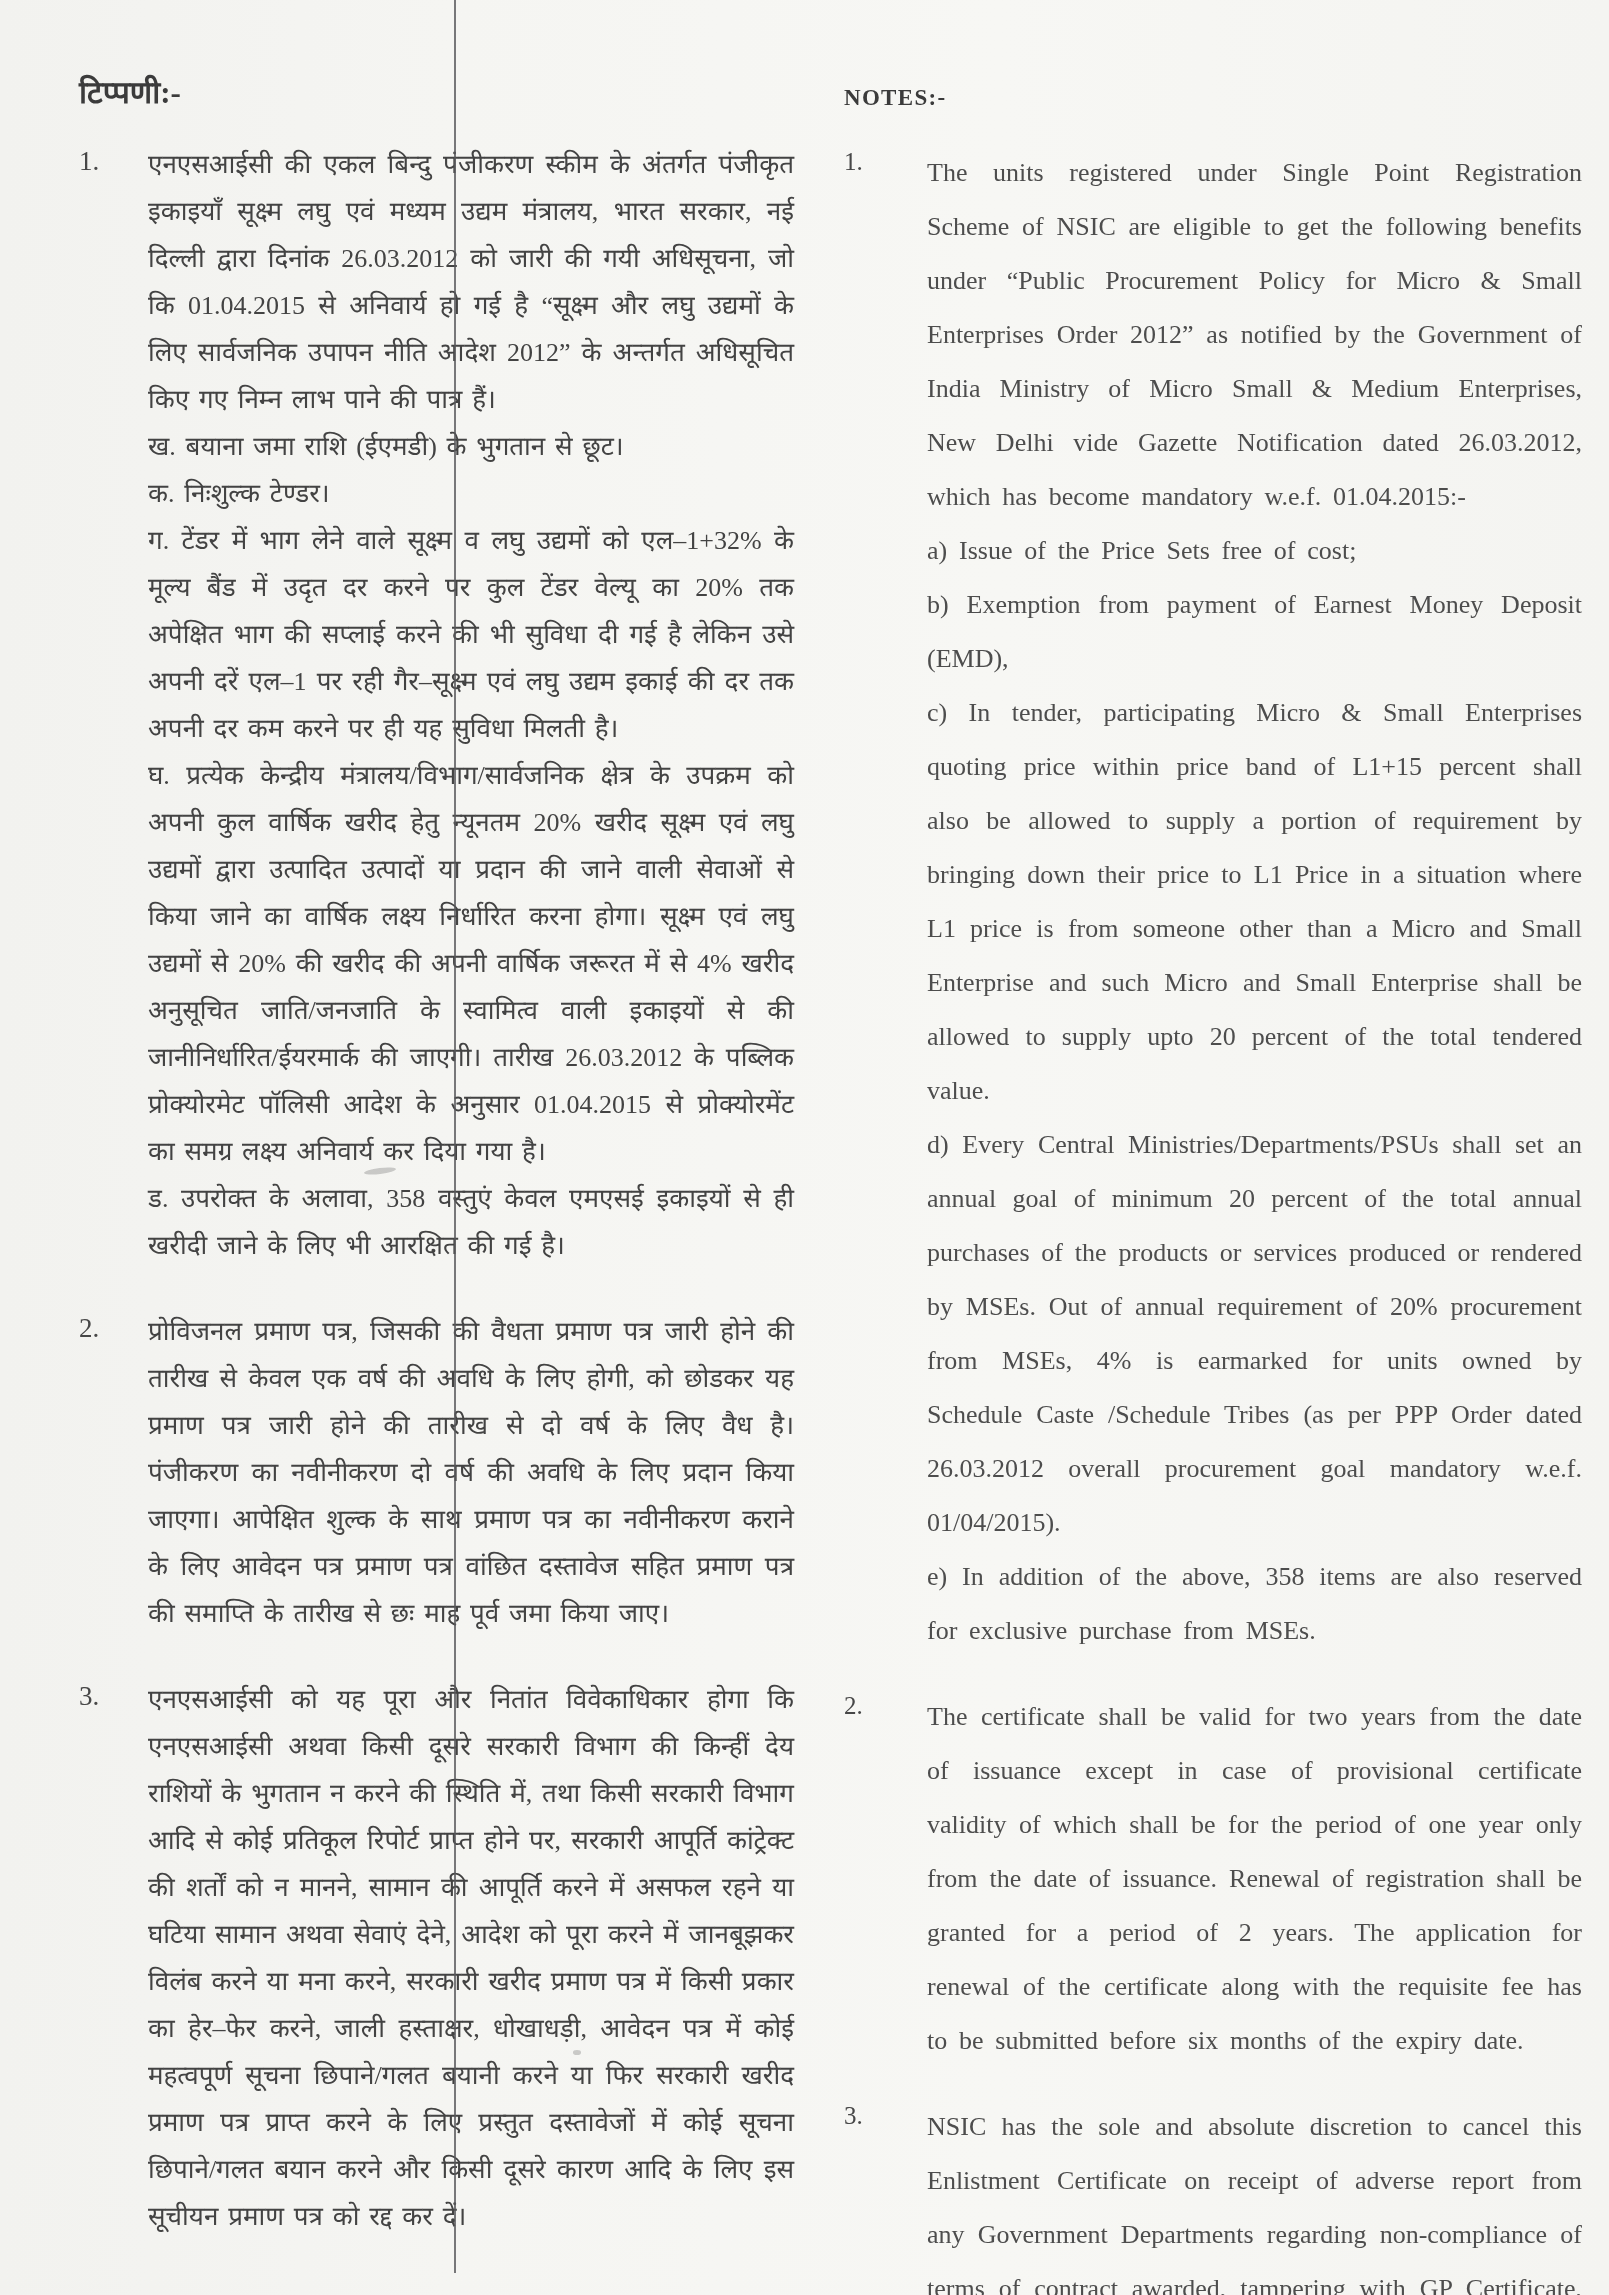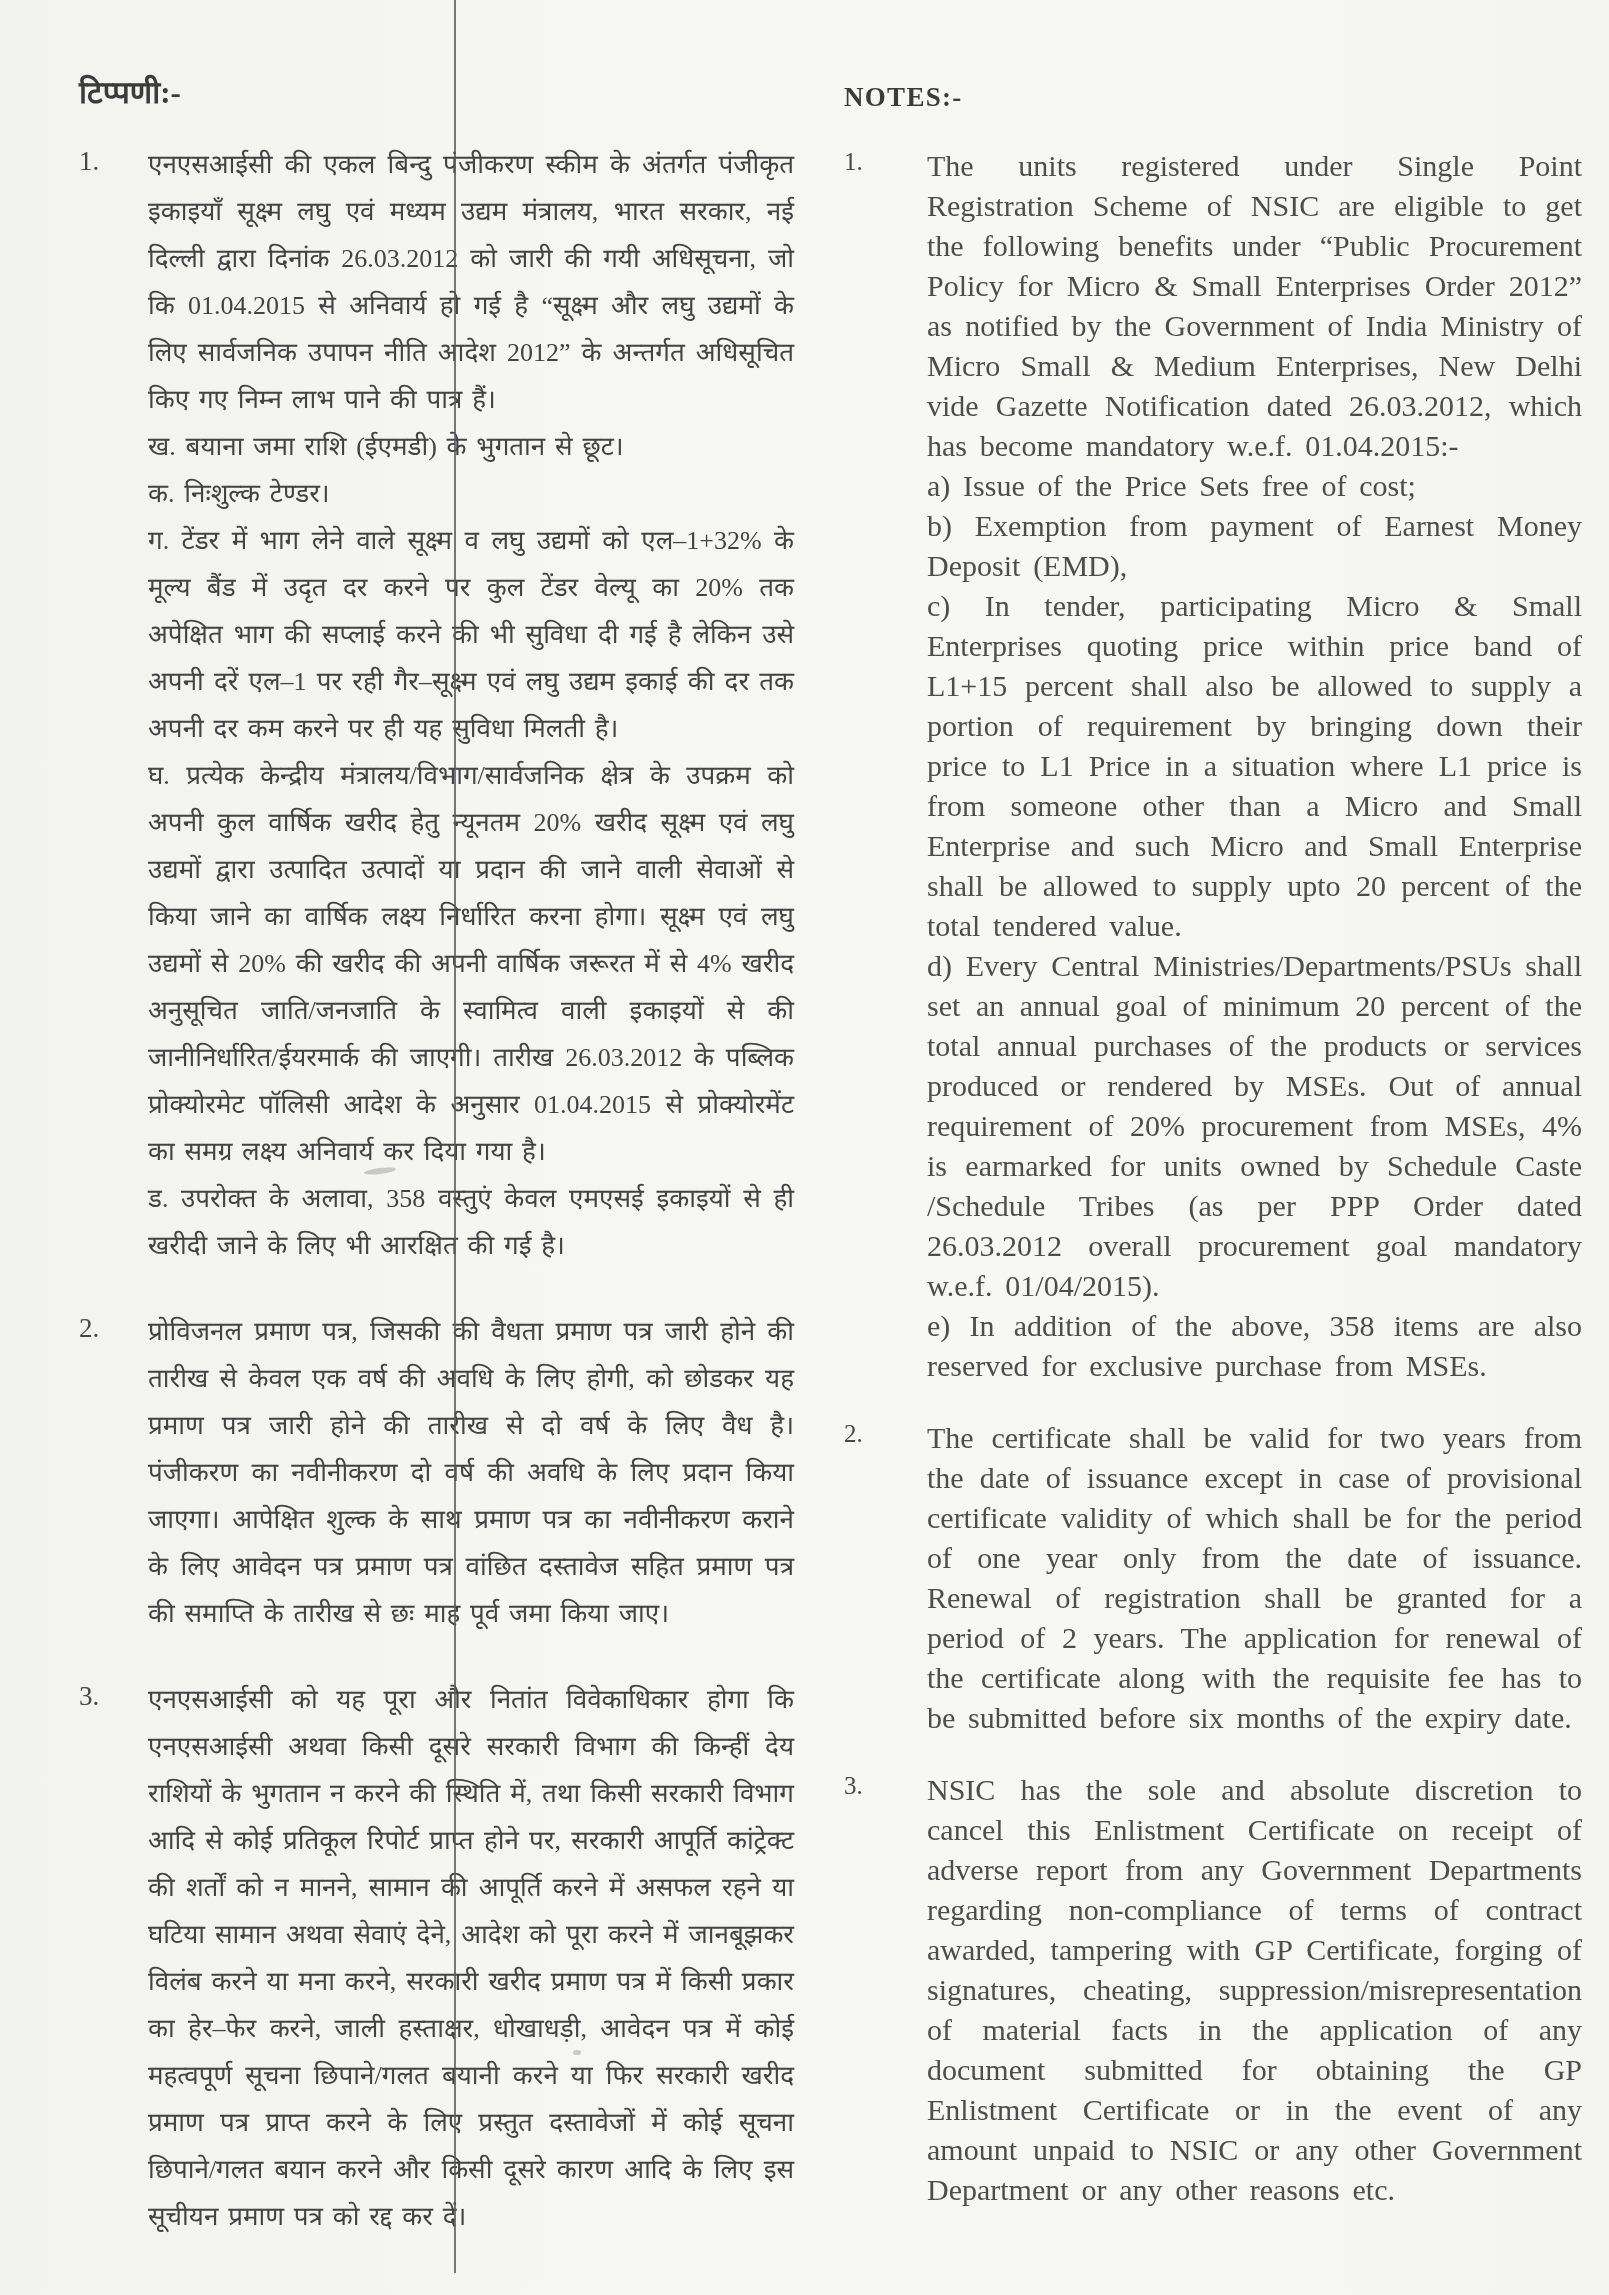--- a/index.html
+++ b/index.html
@@ -15,42 +15,42 @@
   .col { position: absolute; }
   .col-hindi   { left: 79px;  top: 71px; width: 715px; }
   .col-english { left: 844px; top: 76px; width: 738px; }
 
   .col-title {
     margin: 0 0 27px 0;
     font-weight: 700;
     color: #3b3b3b;
   }
   .col-hindi .col-title   { font-size: 31px; line-height: 43px; }
-  .col-english .col-title { font-size: 27px; line-height: 43px; letter-spacing: 1.3px; }
+  .col-english .col-title { font-size: 23px; line-height: 43px; letter-spacing: 1.3px; }
 
   .item { display: flex; align-items: flex-start; }
   .col-hindi   .item + .item { margin-top: 39px; }
   .col-english .item + .item { margin-top: 32px; }
 
   .num { color: #474747; }
   .col-hindi .num   { flex: 0 0 29px; font-size: 27px; line-height: 47px; position: relative; top: -2.7px; }
   .col-english .num { flex: 0 0 43px; font-size: 25px; line-height: 40px; position: relative; top: -4px; }
 
   .item-body { flex: 1; min-width: 0; margin-left: 40px; }
 
   .para { margin: 0; text-align: justify; }
   .col-hindi .para {
     font-size: 26px;
     line-height: 47px;
     color: #434343;
     word-spacing: 3.3px;
   }
   .col-english .para {
-    font-size: 30px;
-    line-height: 40px;
+    font-size: 26px;
+    line-height: 54px;
     color: #4d4d4d;
     word-spacing: 5.3px;
   }
 
   .fold-line {
     position: absolute;
     left: 454px; top: 0;
     width: 2px; height: 2273px;
     background: #58585a;
     opacity: 0.8;

